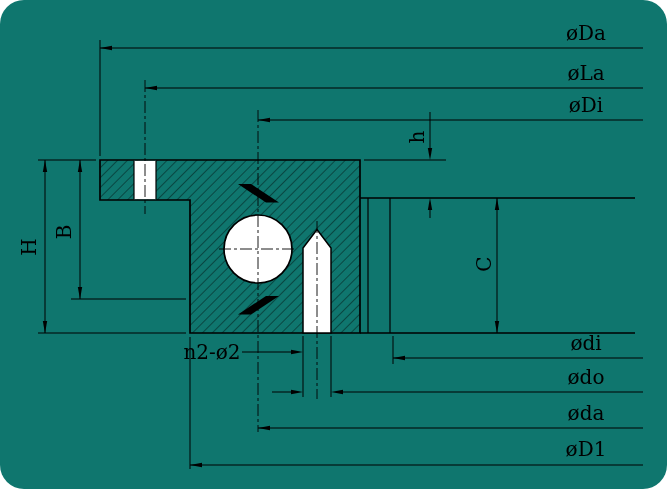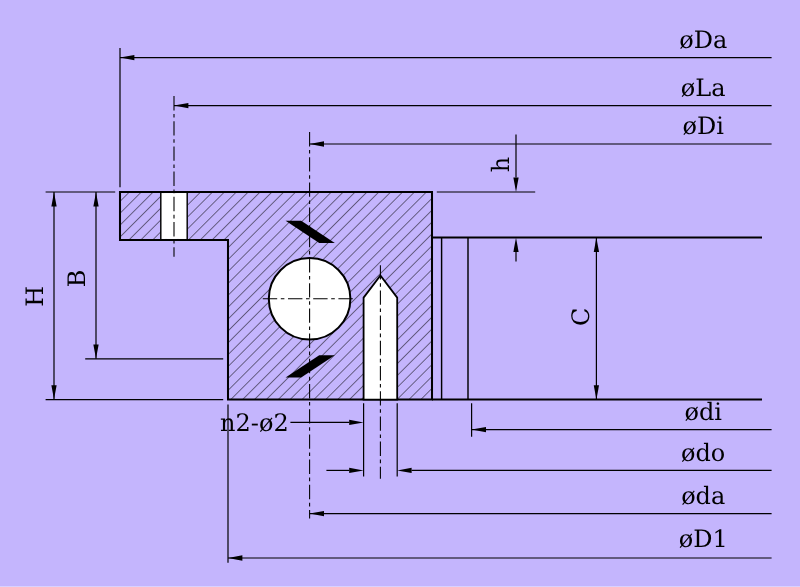--- a/index.html
+++ b/index.html
@@ -1,16 +1,16 @@
 <!DOCTYPE html>
 <html><head>
 <meta charset="utf-8">
 <style>
   html,body{margin:0;padding:0;background:#ffffff;}
-  .page{width:667px;height:489px;background:#c4b5fd;position:relative;overflow:hidden;}
+  .page{width:667px;height:489px;background:#0f766e;position:relative;overflow:hidden;border-radius:24px;}
   svg{display:block;}
   text{font-family:"DejaVu Serif", serif;font-size:20px;fill:#000;}
   .thick{stroke:#000;stroke-width:1.7;fill:none;}
   .med{stroke:#000;stroke-width:1.2;fill:none;}
   .thin{stroke:#000;stroke-width:1;fill:none;}
   .center{stroke:#000;stroke-width:0.9;fill:none;stroke-dasharray:12 3 3 3;}
   .arrow{fill:#000;stroke:none;}
   .blackfill{fill:#000;stroke:none;}
 </style>
 </head>

